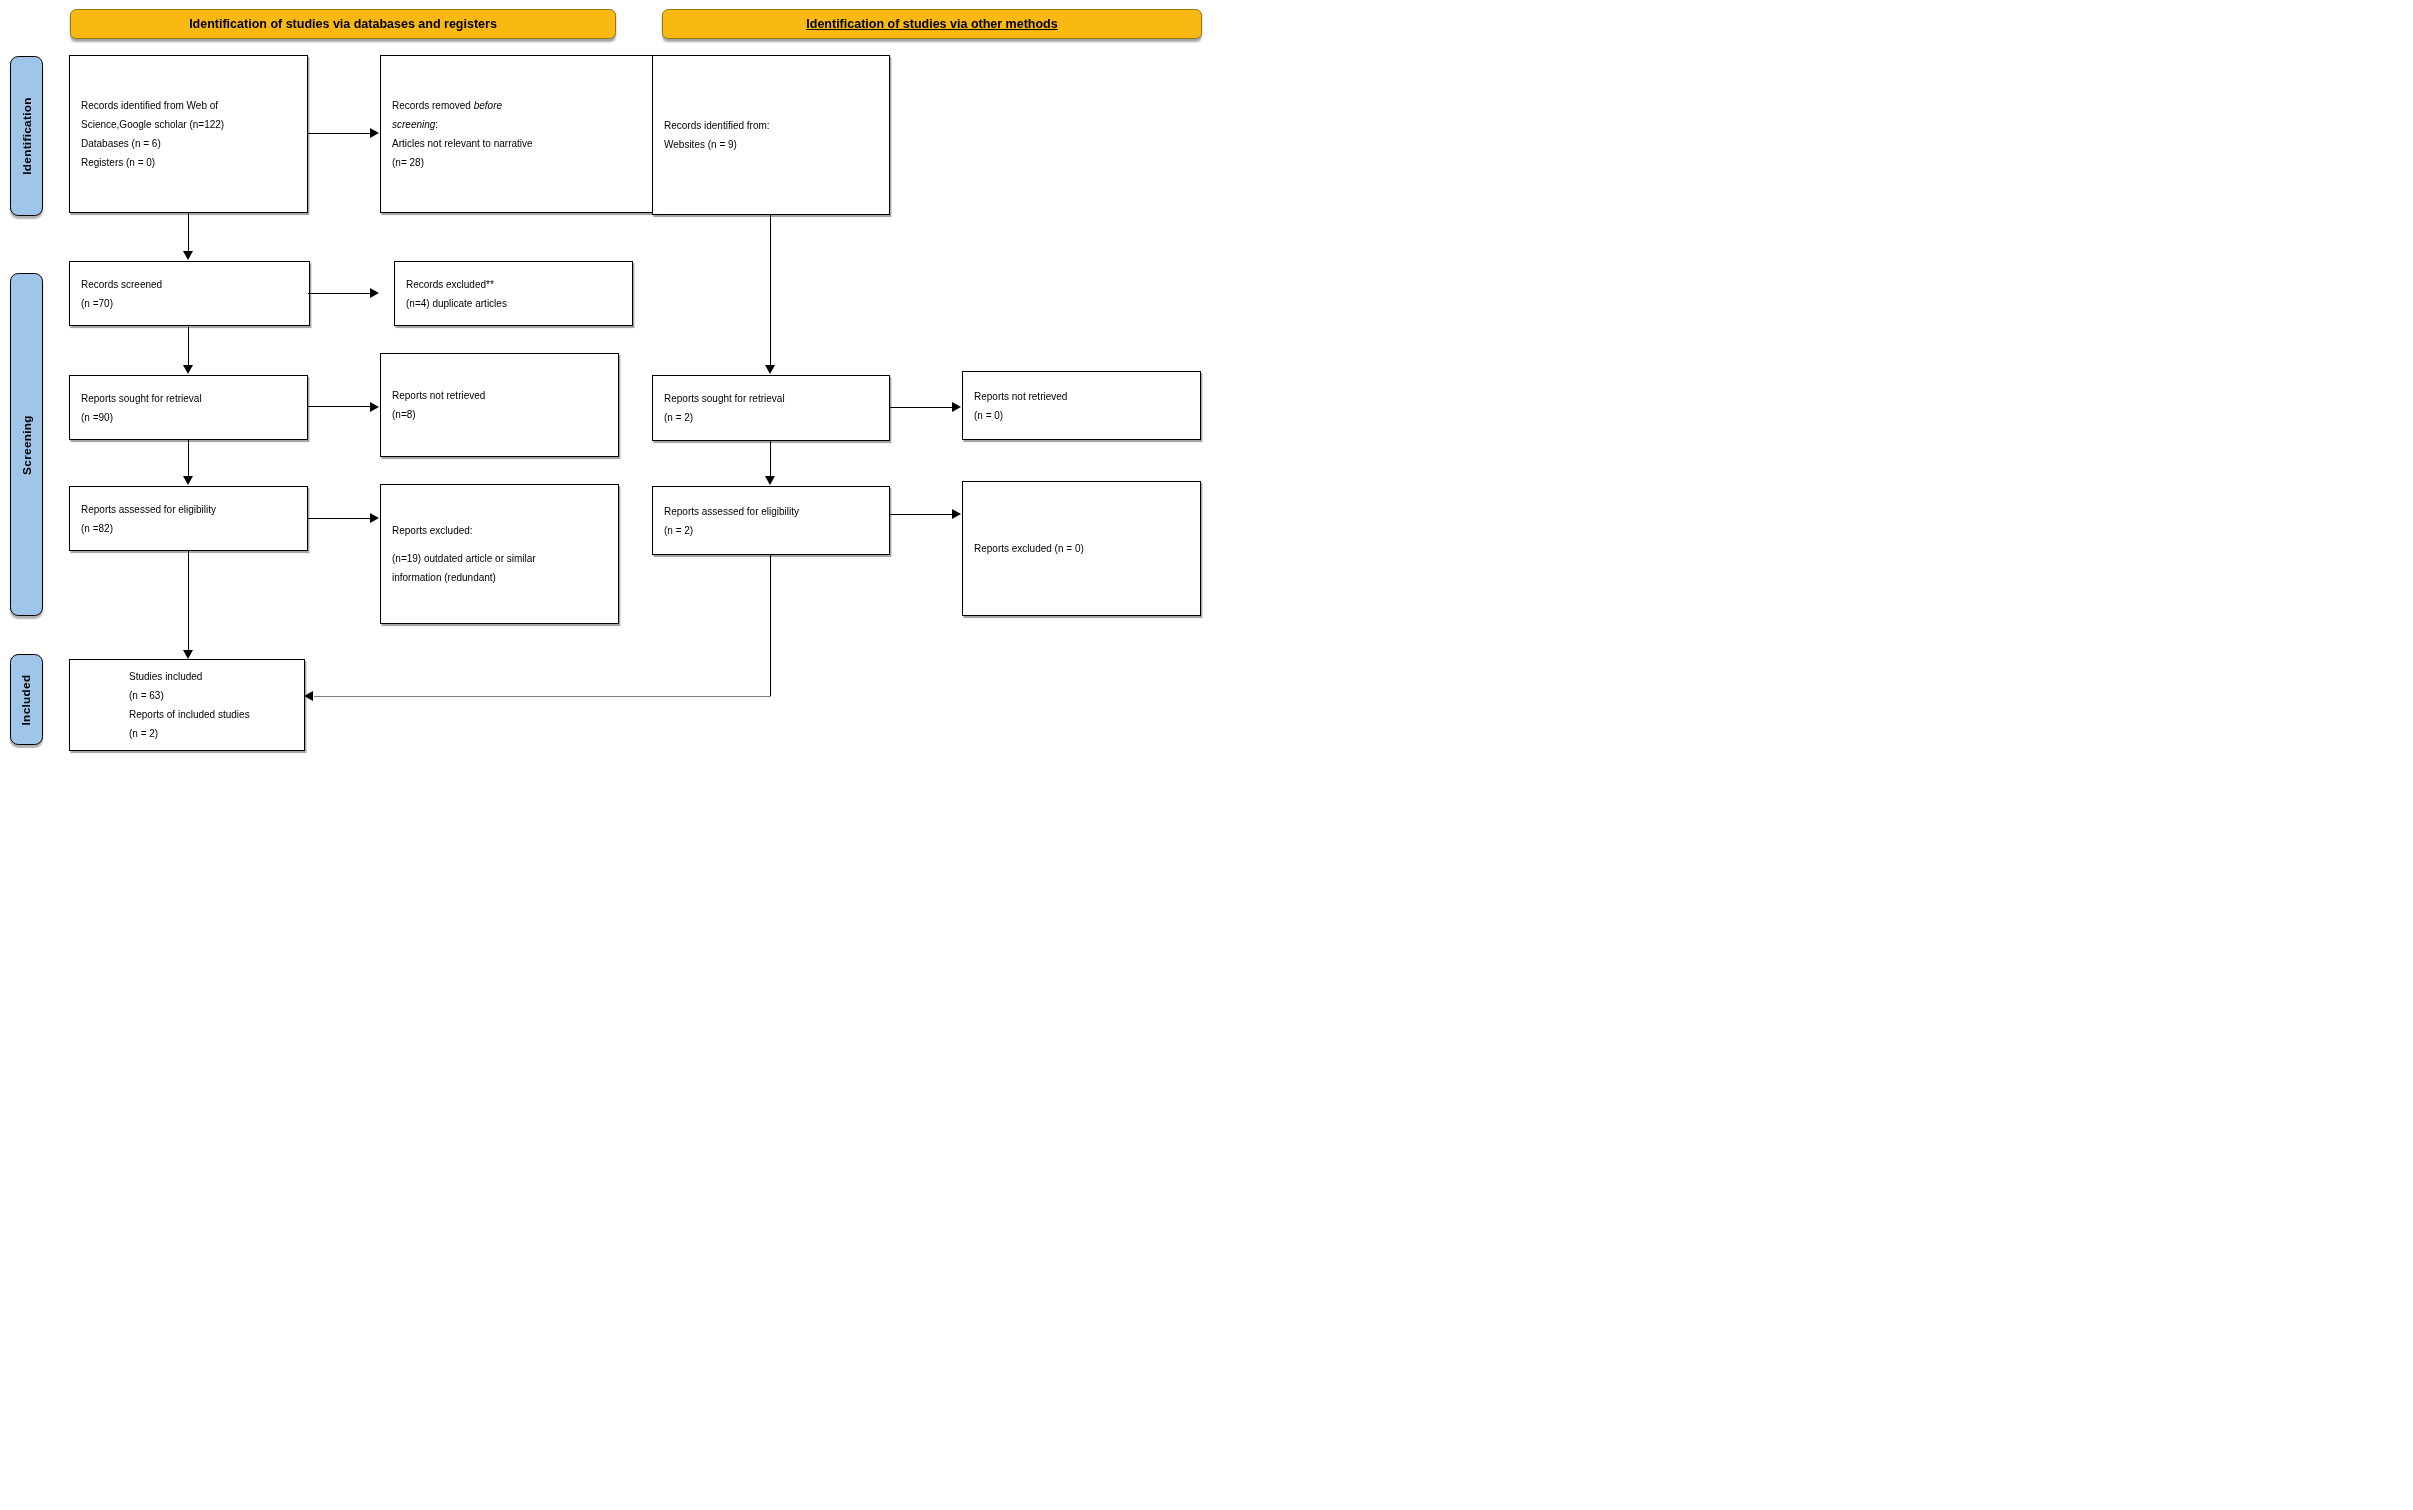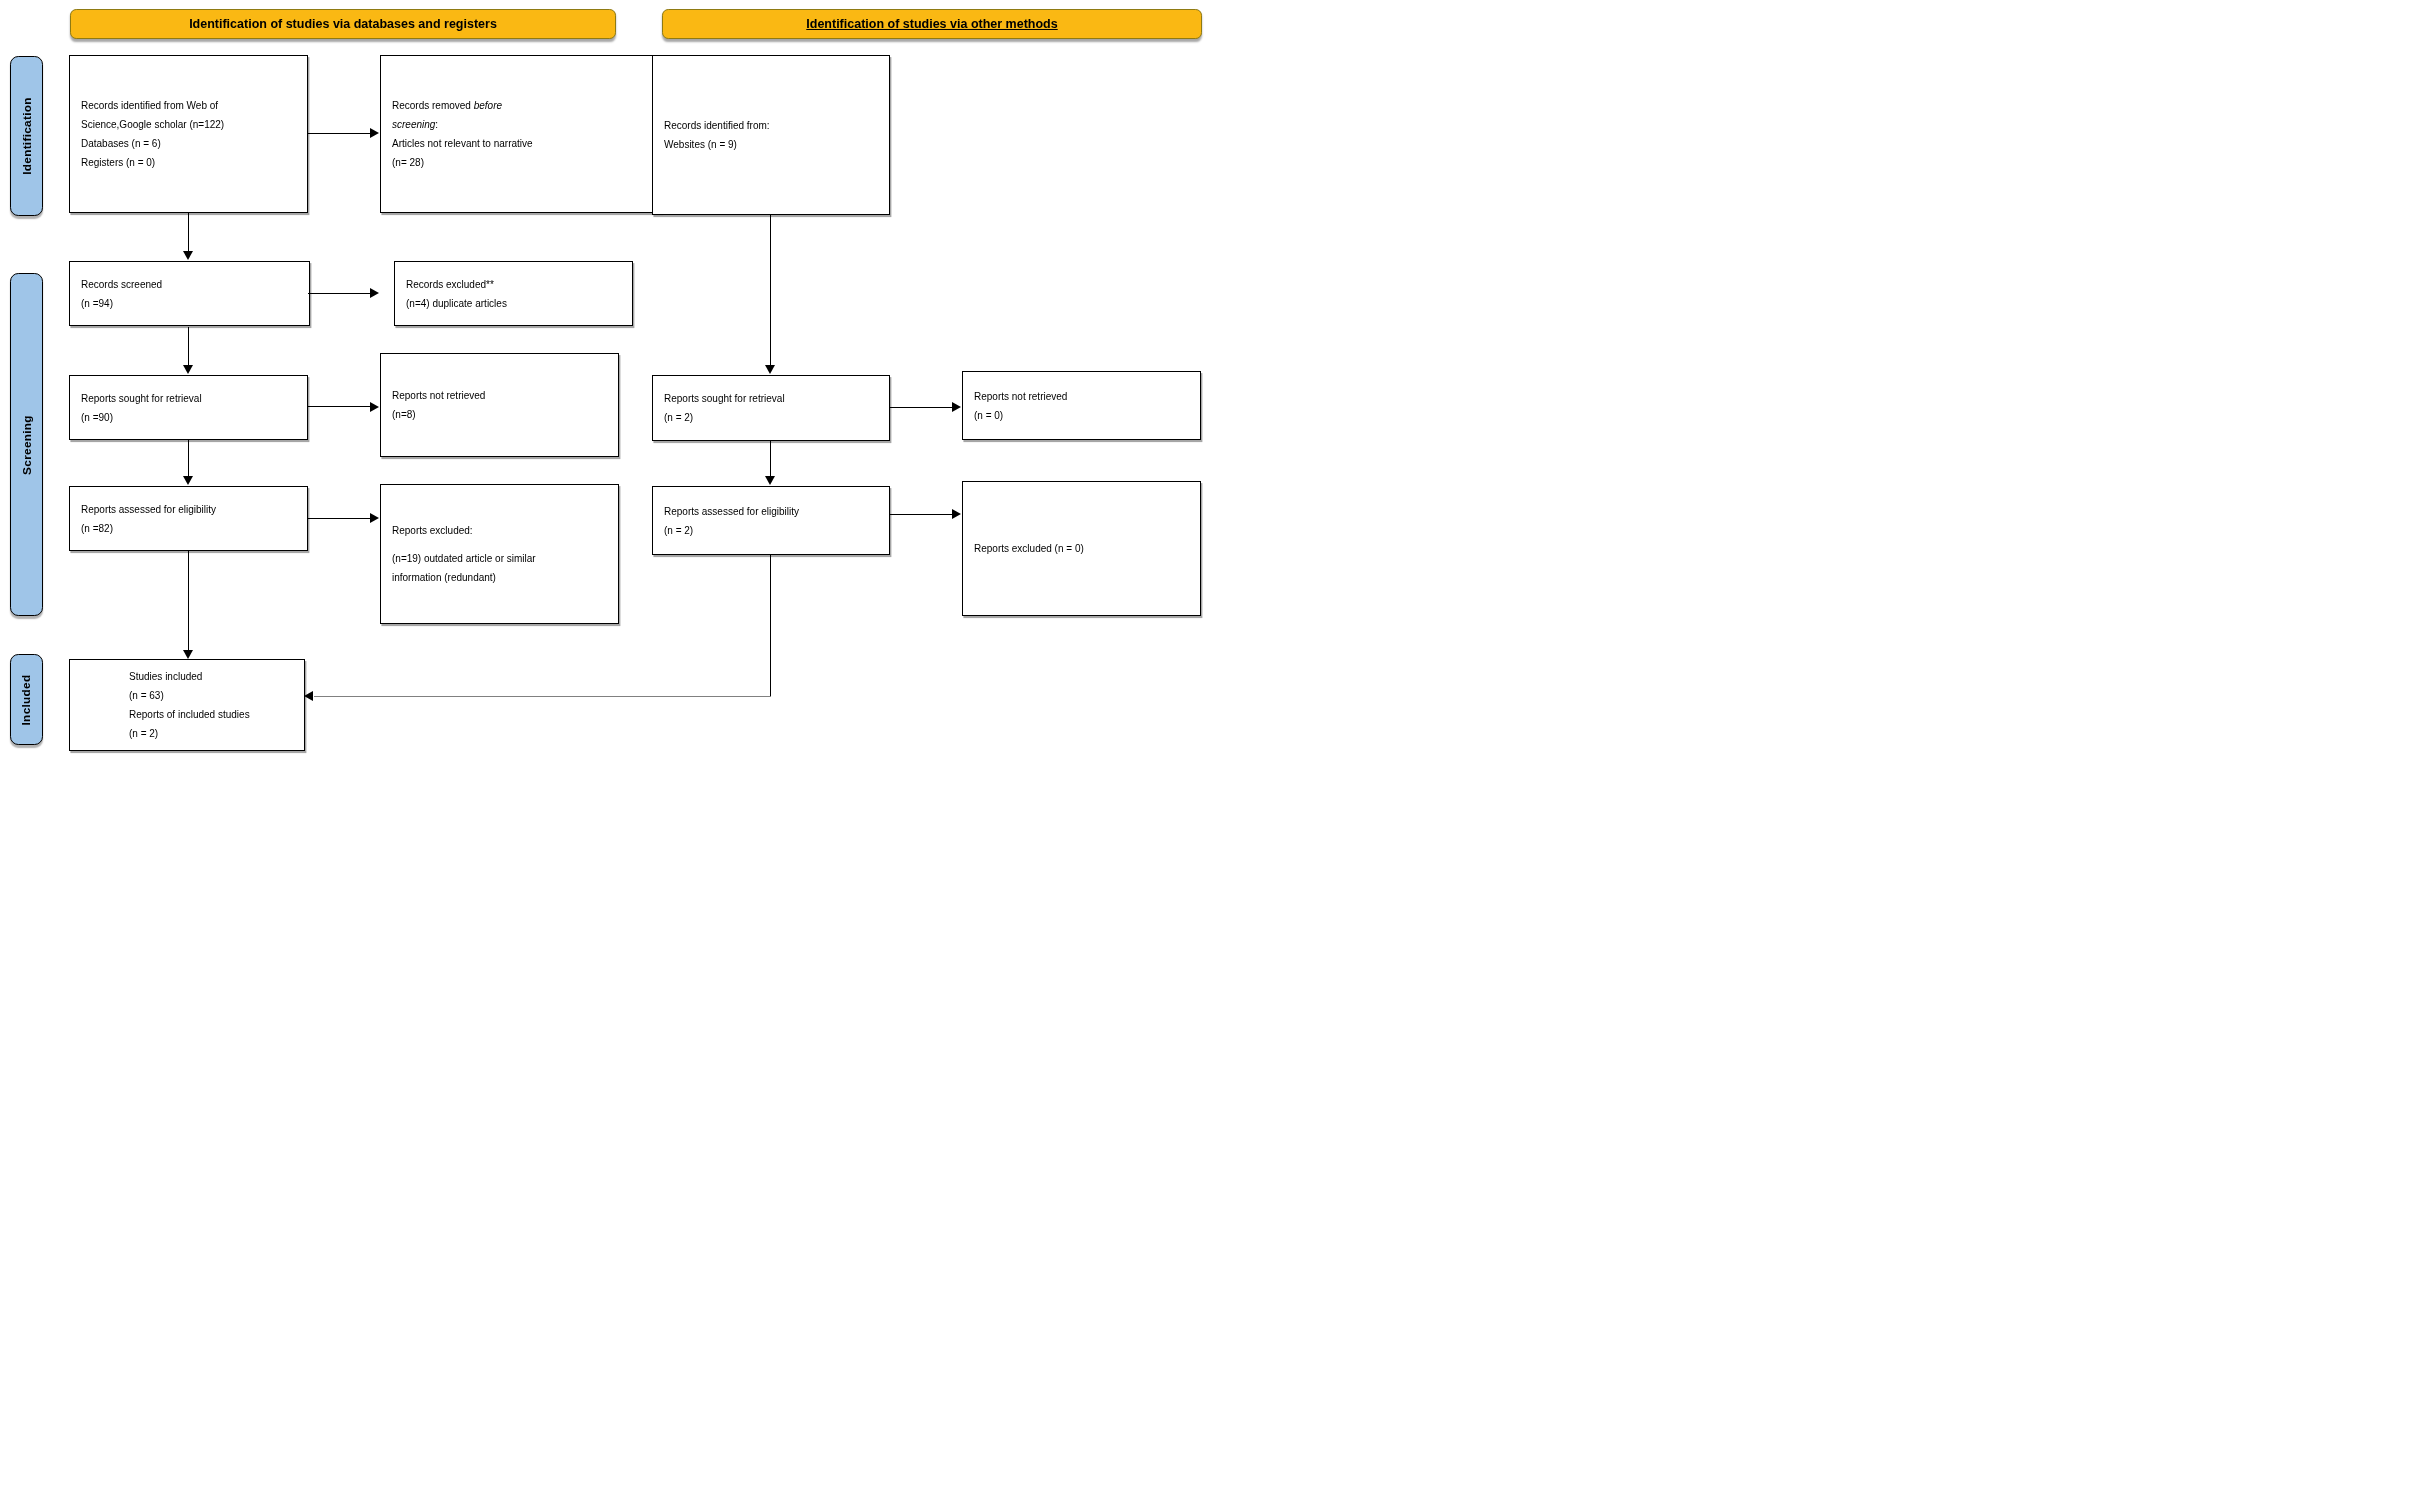--- a/index.html
+++ b/index.html
@@ -82,21 +82,21 @@
         <div class="line">Records identified from Web of</div>
         <div class="line">Science,Google scholar (n=122)</div>
         <div class="line">Databases (n = 6)</div>
         <div class="line">Registers (n = 0)</div>
       </div>
   </div>
 
   <div class="box" style="left:69px;top:261px;width:241px;height:65px;">
     <div class="box-text">
         <div class="line">Records screened</div>
-        <div class="line">(n =94)</div>
+        <div class="line">(n =70)</div>
       </div>
   </div>
 
   <div class="box" style="left:69px;top:375px;width:239px;height:65px;">
     <div class="box-text">
         <div class="line">Reports sought for retrieval</div>
         <div class="line">(n =90)</div>
       </div>
   </div>
 

